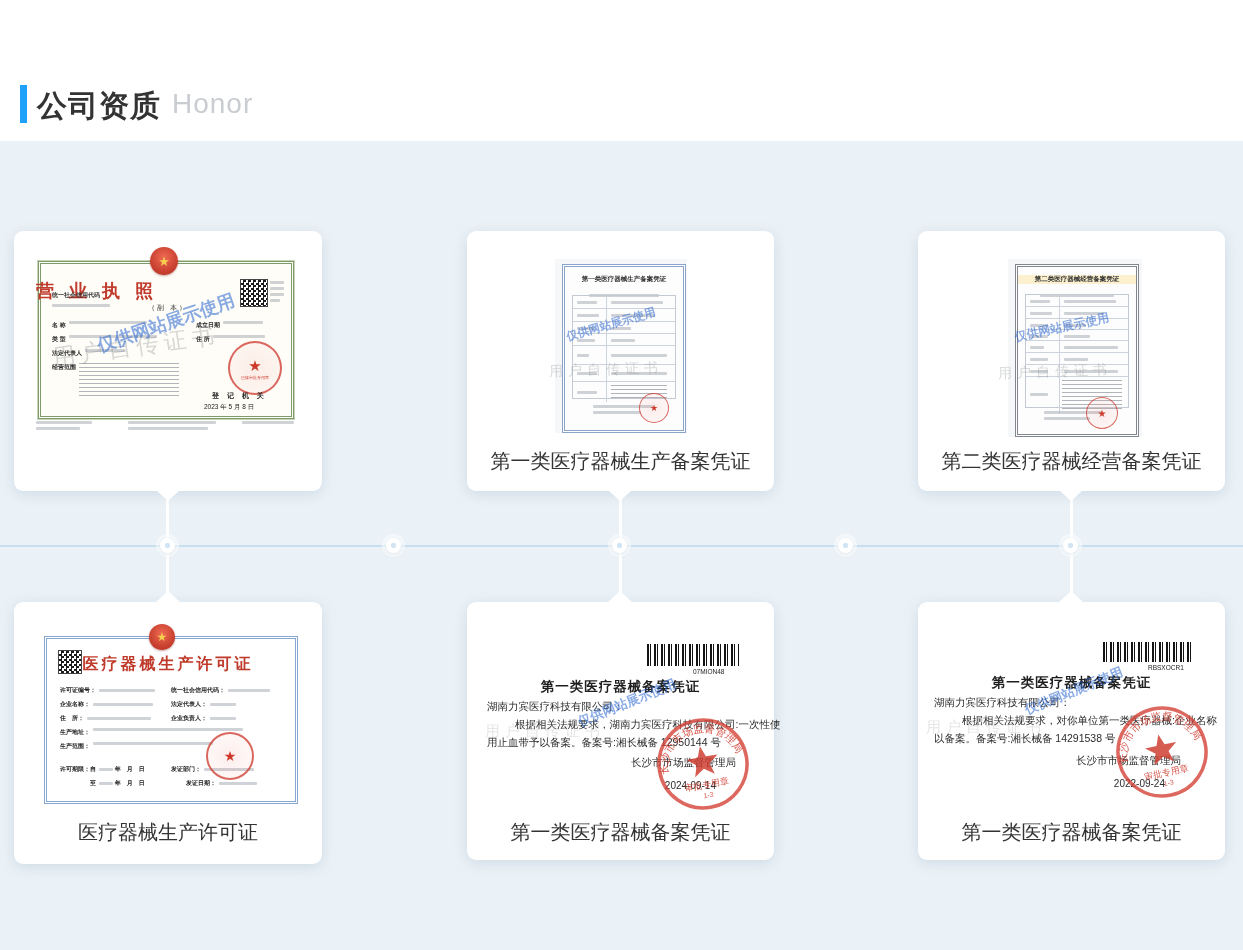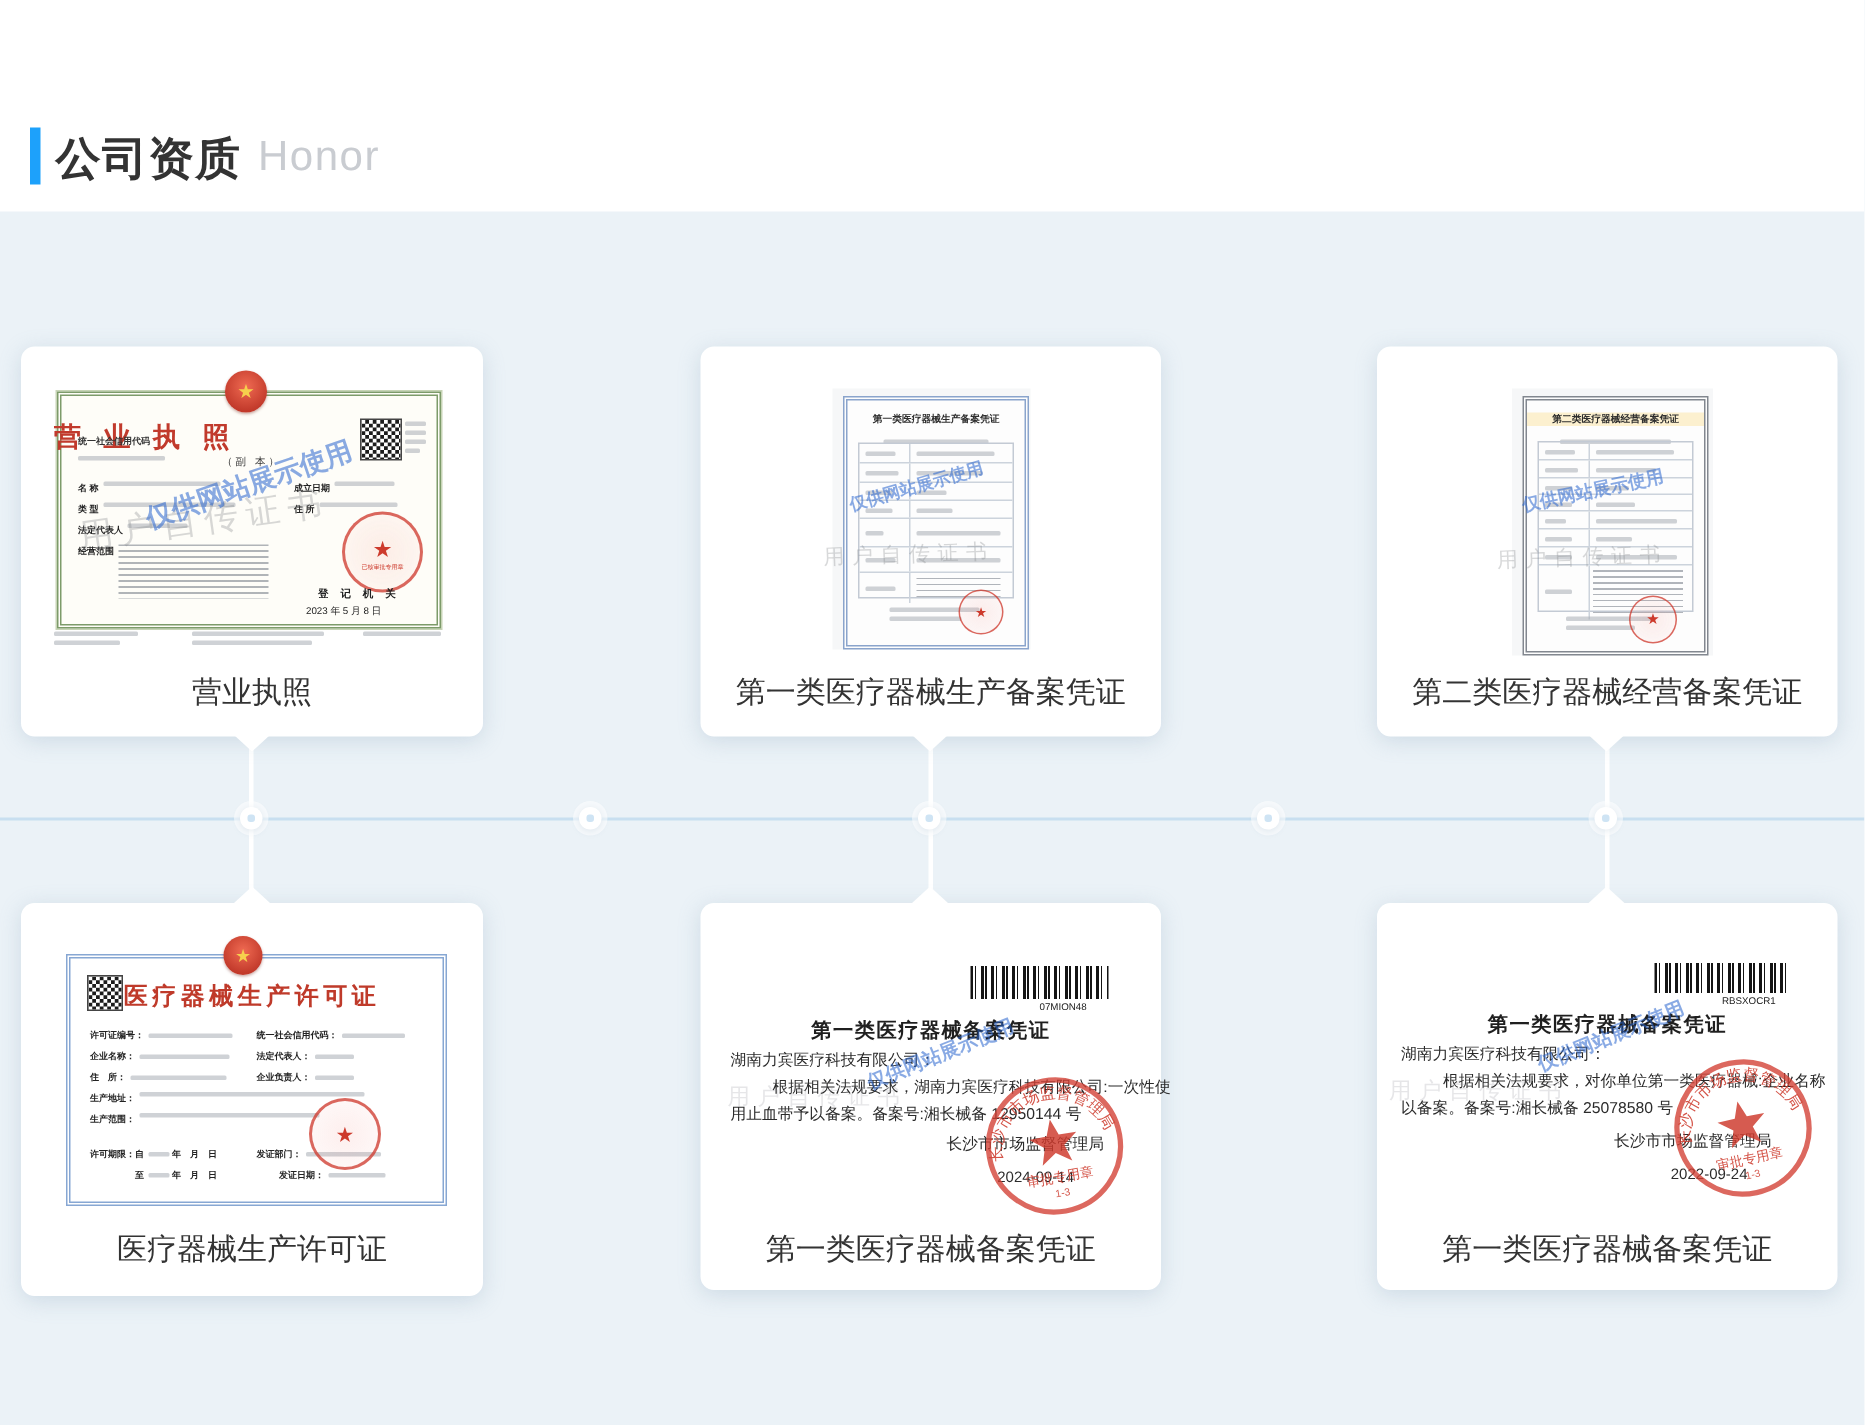--- a/index.html
+++ b/index.html
@@ -154,21 +154,20 @@
         <div class="blk" style="position:absolute;left:92px;top:178px;">
           <span class="bar" style="width:88px;"></span>
             <span class="bar" style="width:80px;"></span>
         </div>
         <div class="blk" style="position:absolute;left:206px;top:178px;">
           <span class="bar" style="width:52px;"></span>
         </div>
         <div class="wm-gray" style="left:16px;top:88px;font-size:23px;transform:rotate(-8deg);">用户自传证书</div>
         <div class="wm-blue" style="left:58px;top:68px;font-size:18px;transform:rotate(-19deg);">仅供网站展示使用</div>
       </div>
-      <div class="caption">营业执照</div>
     </div>
 
     <div class="card" style="left:467px;top:90px;width:307px;height:260px;">
       <div class="cert" style="left:0;top:0;width:307px;height:260px;">
         <div class="photo" style="left:88px;top:28px;width:132px;height:174px;"></div>
         <div class="pcert" style="left:95px;top:33px;width:118px;height:163px;">
           <div class="ptitle">第一类医疗器械生产备案凭证</div>
           <div style="text-align:center;margin-top:2px;"><span class="bar" style="width:70px;"></span></div>
           <div class="tbl" style="left:7px;top:28px;width:102px;height:102px;">
             <div class="trow" style="height:12px;">
@@ -359,21 +358,21 @@
       <div class="caption" style="bottom:14px;">第一类医疗器械备案凭证</div>
     </div>
 
     <div class="card" style="left:918px;top:461px;width:307px;height:258px;">
       <div class="cert" style="left:0;top:0;width:307px;height:258px;">
         <div class="barcode" style="left:185px;top:40px;width:88px;height:20px;"></div>
         <div class="bclabel" style="left:230px;top:62px;">RBSXOCR1</div>
         <div class="rtitle" style="top:72px;">第一类医疗器械备案凭证</div>
         <div class="rline" style="left:16px;top:94px;">湖南力宾医疗科技有限公司：</div>
         <div class="rline" style="left:44px;top:112px;">根据相关法规要求，对你单位第一类医疗器械:企业名称</div>
-        <div class="rline" style="left:16px;top:130px;">以备案。备案号:湘长械备 25078580 号</div>
+        <div class="rline" style="left:16px;top:130px;">以备案。备案号:湘长械备 14291538 号</div>
         <div class="rline" style="right:44px;top:152px;">长沙市市场监督管理局</div>
         <div class="rline" style="right:60px;top:176px;font-size:10px;">2022-09-24</div>
         <svg class="seal-svg" style="left:194px;top:100px;transform:rotate(-12deg);" width="100" height="100" viewBox="0 0 100 100">
           <circle cx="50" cy="50" r="44" fill="none" stroke="rgba(210,62,50,0.85)" stroke-width="3.5"></circle>
           <path id="arc6" d="M14,54 A36,36 0 0 1 86,54" fill="none"></path>
           <text font-size="10.5" fill="rgba(205,58,44,0.95)"><textPath href="#arc6">长沙市市场监督管理局</textPath></text>
           <polygon points="50,32 54.1,42.9 65.9,43.1 56.6,50.3 60,61.6 50,54.8 40,61.6 43.4,50.3 34.1,43.1 45.9,42.9" fill="rgba(205,58,44,0.9)"></polygon>
           <text x="50" y="74" text-anchor="middle" font-size="9" fill="rgba(205,58,44,0.95)">审批专用章</text>
           <text x="50" y="84" text-anchor="middle" font-size="7" fill="rgba(205,58,44,0.9)">1-3</text>
         </svg>

